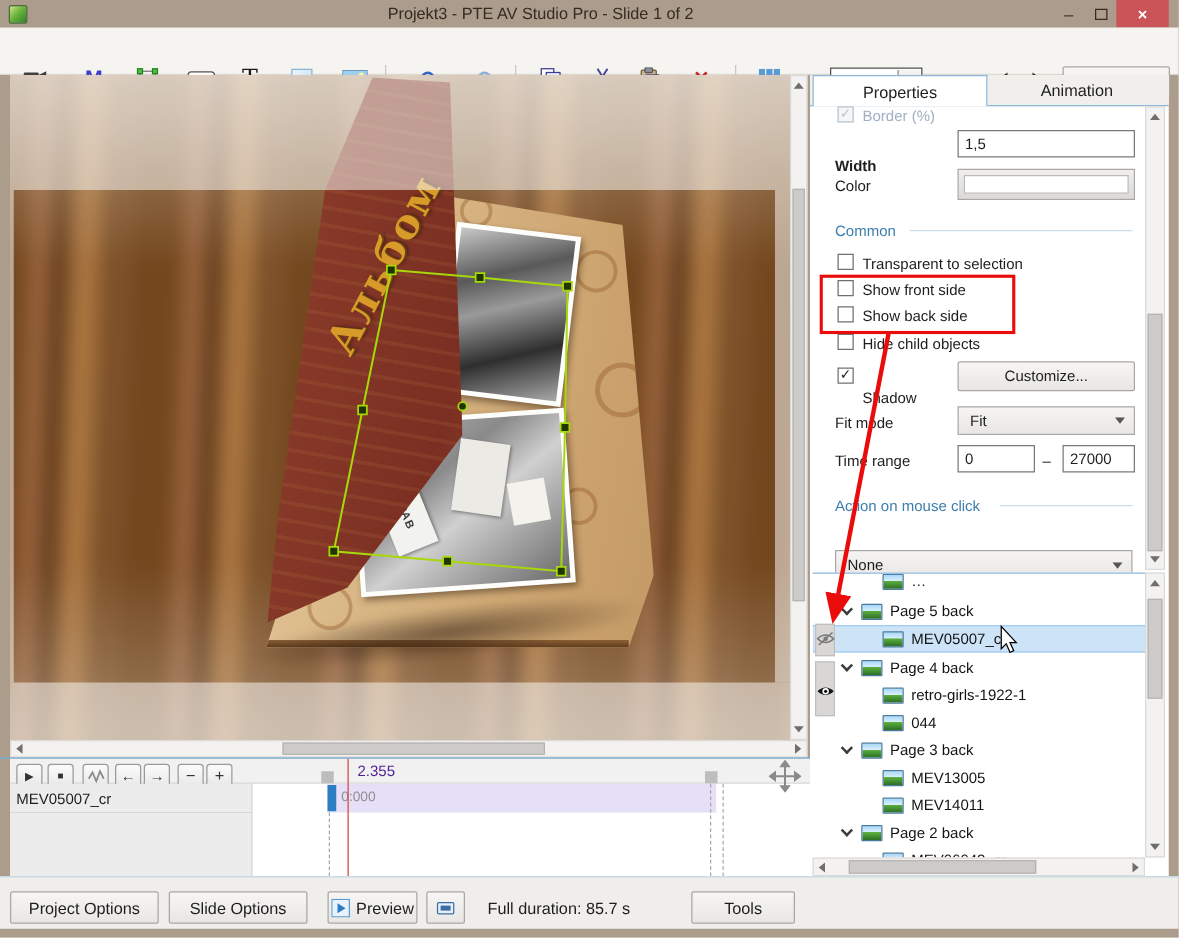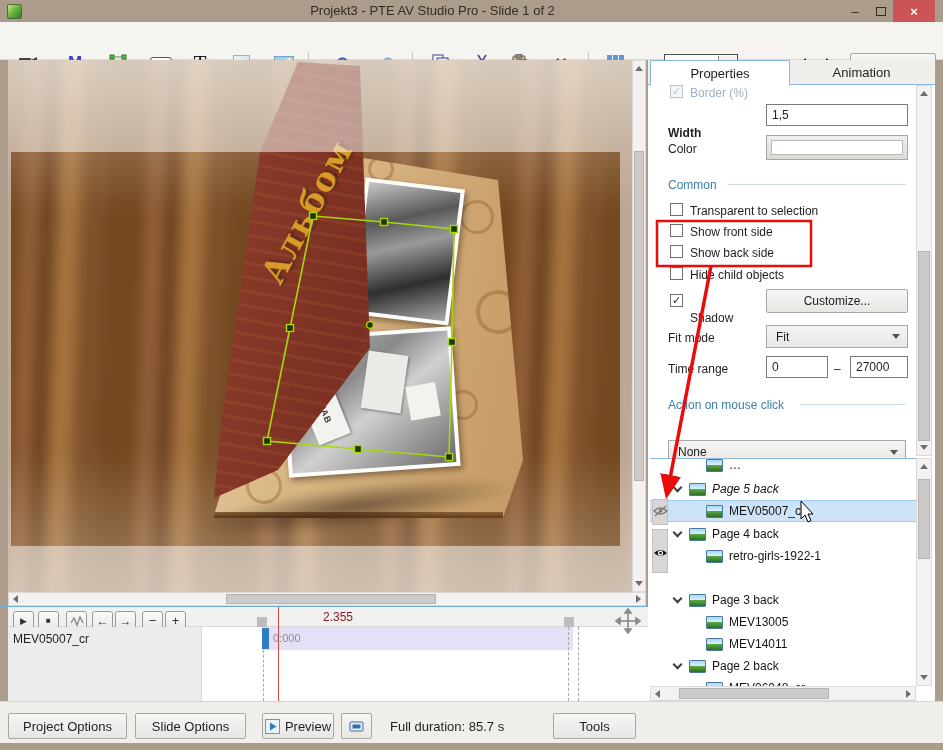--- a/index.html
+++ b/index.html
@@ -340,34 +340,38 @@
     </div>
 
     <div id="tree">
       <div class="trow" style="top:-5px;">
         <span class="iico" style="margin-left:56px;"></span>
         <span style="margin-left:6px;">…</span>
       </div>
       <div class="trow" style="top:19px;">
         <span class="chev" style="margin-left:24px;"></span>
         <span class="iico" style="margin-left:8px;"></span>
-        <span style="margin-left:6px;font-style:italic;">Page 5 back</span>
+        <span style="margin-left:6px;">Page 5 back</span>
       </div>
       <div class="trow sel" style="top:41px;">
         <span class="iico" style="margin-left:56px;"></span>
         <span style="margin-left:6px;">MEV05007_cr</span>
       </div>
       <div class="trow" style="top:64px;">
         <span class="chev" style="margin-left:24px;"></span>
         <span class="iico" style="margin-left:8px;"></span>
         <span style="margin-left:6px;">Page 4 back</span>
       </div>
       <div class="trow" style="top:86px;">
         <span class="iico" style="margin-left:56px;"></span>
         <span style="margin-left:6px;">retro-girls-1922-1</span>
+      </div>
+      <div class="trow" style="top:108px;">
+        <span class="iico" style="margin-left:56px;"></span>
+        <span style="margin-left:6px;">044</span>
       </div>
       <div class="trow" style="top:130px;">
         <span class="chev" style="margin-left:24px;"></span>
         <span class="iico" style="margin-left:8px;"></span>
         <span style="margin-left:6px;">Page 3 back</span>
       </div>
       <div class="trow" style="top:152px;">
         <span class="iico" style="margin-left:56px;"></span>
         <span style="margin-left:6px;">MEV13005</span>
       </div>
@@ -434,21 +438,21 @@
     </div>
   <div class="tlbtn" style="left:142px;">
       <span style="font-size:13px;">−</span>
     </div>
   <div class="tlbtn" style="left:165px;">
       <span style="font-size:13px;">+</span>
     </div>
 
   <div class="abs" style="left:257px;top:617px;width:10px;height:10px;background:#bdbdbd;"></div>
   <div class="abs" style="left:564px;top:617px;width:10px;height:10px;background:#bdbdbd;"></div>
-  <div class="abs" style="left:286px;top:610px;font-size:12px;color:#7f1d1d;margin-left:37px;">2.355</div>
+  <div class="abs" style="left:286px;top:610px;font-size:12px;color:#4c1d95;">2.355</div>
 
   <div class="abs" id="tl-track-label">MEV05007_cr</div>
   <div class="abs" id="tl-belowgray"></div>
   <div class="abs" style="left:202px;top:627px;width:446px;height:74px;background:#fff;"></div>
   <div class="abs" style="left:262px;top:627px;width:311px;height:23px;background:#e5dff7;"></div>
   <div class="abs" style="left:262px;top:628px;width:7px;height:21px;background:#2d7dc2;"></div>
   <div class="abs" style="left:273px;top:632px;font-size:11px;color:#8f8f8f;">0:000</div>
 
   <div class="dashv" style="left:263px;top:650px;height:51px;"></div>
   <div class="dashv" style="left:568px;top:627px;height:74px;"></div>

